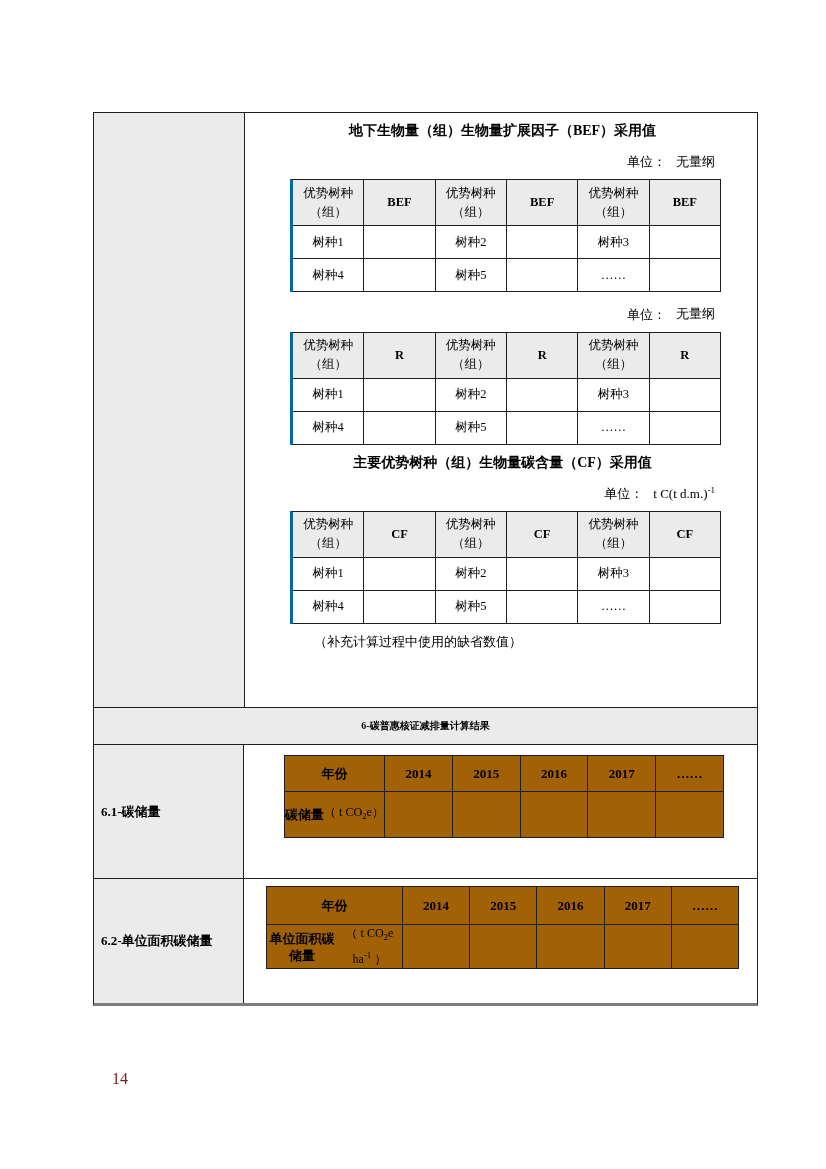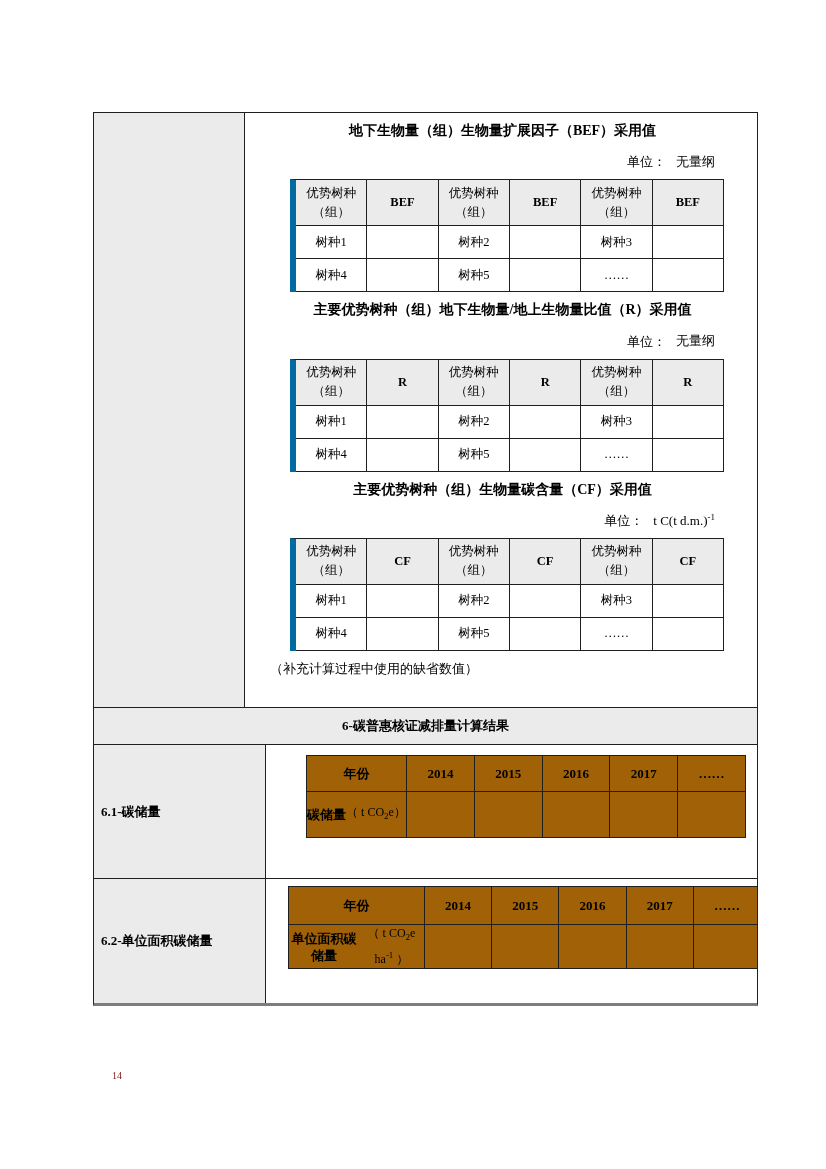--- a/index.html
+++ b/index.html
@@ -11,68 +11,68 @@
     position:absolute;left:93px;top:112px;width:663px;
     border:1px solid #1f1f1f;border-bottom:3px solid #7d7d7d;background:#fff;
   }
   
   .row-top{display:flex;height:594px;}
   .left-col{width:150px;flex:none;background:#ebebeb;border-right:1px solid #1f1f1f;}
   .right-col{flex:1;overflow:hidden;}
   .section-band{
     height:36px;border-top:1px solid #1f1f1f;background:#ebebeb;
     display:flex;align-items:center;justify-content:center;
-    font-weight:bold;font-size:13px;
+    font-weight:bold;font-size:10px;
   }
   .result-row{display:flex;border-top:1px solid #1f1f1f;}
   .rr1{height:133px;}
   .rr2{height:124px;}
   .rlabel{
-    width:172px;flex:none;background:#ebebeb;border-right:1px solid #1f1f1f;
+    width:150px;flex:none;background:#ebebeb;border-right:1px solid #1f1f1f;
     display:flex;align-items:center;padding-left:7px;box-sizing:border-box;
     font-weight:bold;font-size:13px;
   }
   .rcontent{flex:1;overflow:hidden;}
   
   .ft-title{margin:0;padding:9px 42px 0 45px;text-align:center;font-size:14px;font-weight:bold;}
   .unit-line{margin-top:13px;padding-right:42px;text-align:right;font-size:13px;}
   .unit-prefix{margin-right:10px;}
   sup,sub{font-size:9px;}
   .ftable{
     width:428px;margin:8px 0 0 45px;display:grid;
     grid-template-columns:repeat(6,1fr);grid-template-rows:46px 33px 33px;
-    border-top:1px solid #1f1f1f;border-left:6px solid #0369a1;background:#fff;
+    border-top:1px solid #1f1f1f;border-left:3px solid #0369a1;background:#fff;
   }
   .fc{
     border-right:1px solid #1f1f1f;border-bottom:1px solid #1f1f1f;
     display:flex;align-items:center;justify-content:center;
     font-size:12.5px;text-align:center;
   }
   .fc.head{background:#ebebeb;flex-direction:column;line-height:19px;}
   .fc.vhead{font-weight:bold;}
   
   .ghg-heading{margin:10px 0 0 0;padding-left:10px;font-weight:bold;font-size:13.5px;}
-  .ghg-note{margin:9px 0 0 0;padding-left:25px;font-size:13px;}
+  .ghg-note{margin:9px 0 0 0;padding-left:69px;font-size:13px;}
   
   .ytable{
     display:grid;background:#a16207;
     border-top:1px solid #1f1f1f;border-left:1px solid #1f1f1f;
   }
   .yt1{width:439px;margin:10px 0 0 40px;grid-template-columns:100px repeat(5,1fr);grid-template-rows:36px 46px;}
   .yt2{width:472px;margin:7px 0 0 22px;grid-template-columns:136px repeat(5,1fr);grid-template-rows:38px 44px;}
   .yc{
     border-right:1px solid #1f1f1f;border-bottom:1px solid #1f1f1f;
     display:flex;align-items:center;justify-content:center;
     font-size:13px;text-align:center;
   }
   .yc.head{font-weight:bold;}
   .yc.metric{line-height:17px;}
   .metric-name{font-weight:bold;font-size:13px;}
   .metric-unit{font-size:12px;font-weight:normal;}
-  .page-num{position:absolute;left:112px;top:1070px;font-size:10px;color:#7f1d1d;text-align:right;}
+  .page-num{position:absolute;left:112px;top:1070px;font-size:16px;color:#7f1d1d;text-align:right;}
 </style>
 </head>
 <body>
 
 <div class="sheet">
 
   <div class="row-top">
     <div class="left-col"></div>
     <div class="right-col">
 
@@ -106,21 +106,20 @@
           <div class="fc">树种4</div>
           <div class="fc"></div>
           <div class="fc">树种5</div>
           <div class="fc"></div>
           <div class="fc">……</div>
           <div class="fc"></div>
         </div>
       </section>
 
       <section>
-        <h3 class="ft-title">主要优势树种（组）地下生物量/地上生物量比值（R）采用值</h3>
         <div class="unit-line"><span class="unit-prefix">单位：</span><span>无量纲</span><sup></sup></div>
         <div class="ftable">
           <div class="fc head">
               <span>优势树种</span>
               <span>（组）</span>
             </div>
           <div class="fc head vhead">R</div>
           <div class="fc head">
               <span>优势树种</span>
               <span>（组）</span>

